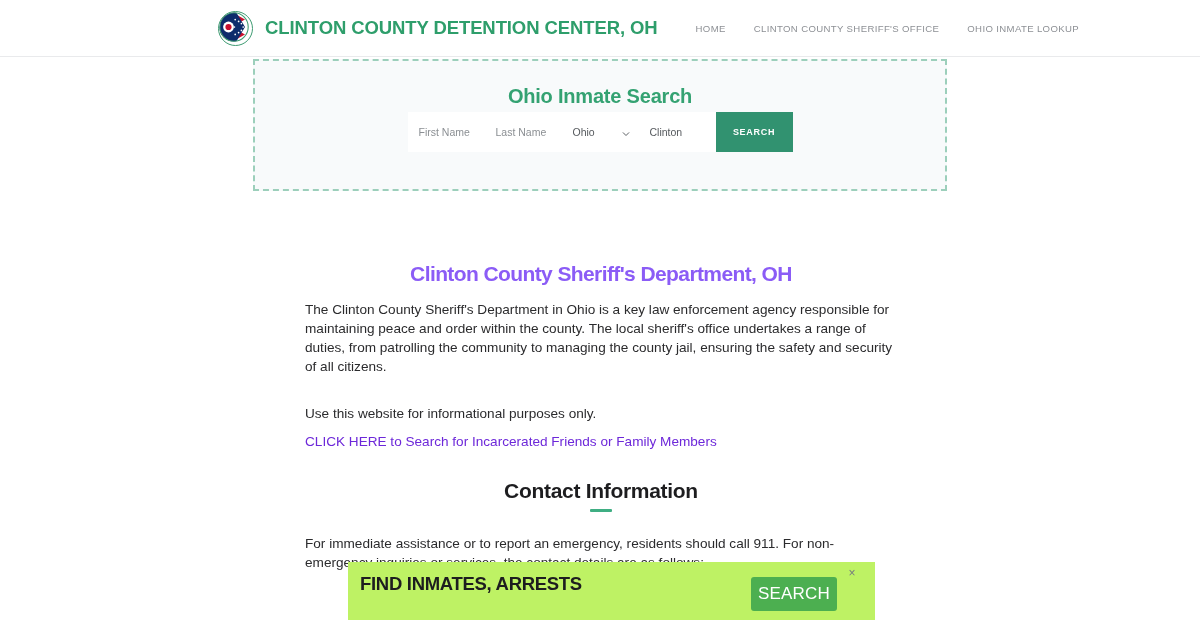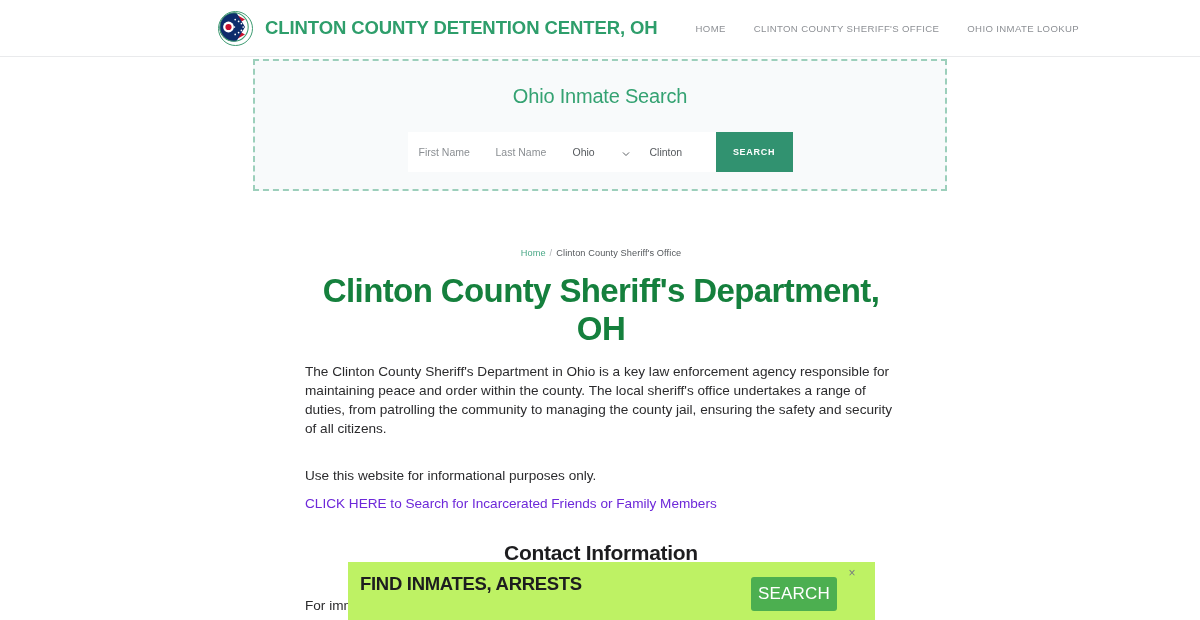--- a/index.html
+++ b/index.html
@@ -76,23 +76,23 @@
     margin-left: 253px;
     box-sizing: border-box;
     border: 2px dashed #9ccfbb;
     background: #f8fafb;
     height: 132px;
     padding-top: 24px;
     text-align: center;
   }
   .search-title {
     font-size: 20px;
-    font-weight: normal;
+    font-weight: bold;
     color: #34a272;
-    margin: 0 0 24px 0;
+    margin: 0 0 4px 0;
     letter-spacing: -0.2px;
   }
   .search-form {
     display: flex;
     justify-content: center;
     align-items: stretch;
   }
   .field {
     width: 77px;
     height: 40px;
@@ -150,23 +150,23 @@
   .breadcrumb .crumb-link {
     color: #4aa887;
     text-decoration: none;
     cursor: pointer;
   }
   .breadcrumb .crumb-sep { color: #aeb2b6; padding: 0 4px; }
   .breadcrumb .crumb-current { color: #55595d; }
 
   .page-title {
     text-align: center;
-    font-size: 33px;
-    font-weight: bold;
-    color: #15803d;
+    font-size: 21px;
+    font-weight: bold;
+    color: #8b5cf6;
     margin: 14px 0 0 0;
     letter-spacing: -0.6px;
   }
 
   .para {
     font-size: 13.6px;
     line-height: 19px;
     color: #2b2b2d;
     margin: 0;
   }
@@ -327,23 +327,20 @@
       <div class="field county">
         <span class="field-value">Clinton</span>
       </div>
       <button type="button" class="search-btn">SEARCH</button>
     </form>
   </div>
 </div>
 
 <div class="content">
 
-  <div class="breadcrumb">
-    <a class="crumb-link">Home</a><span class="crumb-sep">/</span><span class="crumb-current">Clinton County Sheriff's Office</span>
-  </div>
 
   <h1 class="page-title">Clinton County Sheriff's Department, OH</h1>
 
   <p class="para p2">The Clinton County Sheriff's Department in Ohio is a key law enforcement agency responsible for maintaining peace and order within the county. The local sheriff's office undertakes a range of duties, from patrolling the community to managing the county jail, ensuring the safety and security of all citizens.</p>
 
   <p class="para p1">Use this website for informational purposes only.</p>
 
   <a class="inline-link">CLICK HERE to Search for Incarcerated Friends or Family Members</a>
 
   <h2 class="section-heading">

